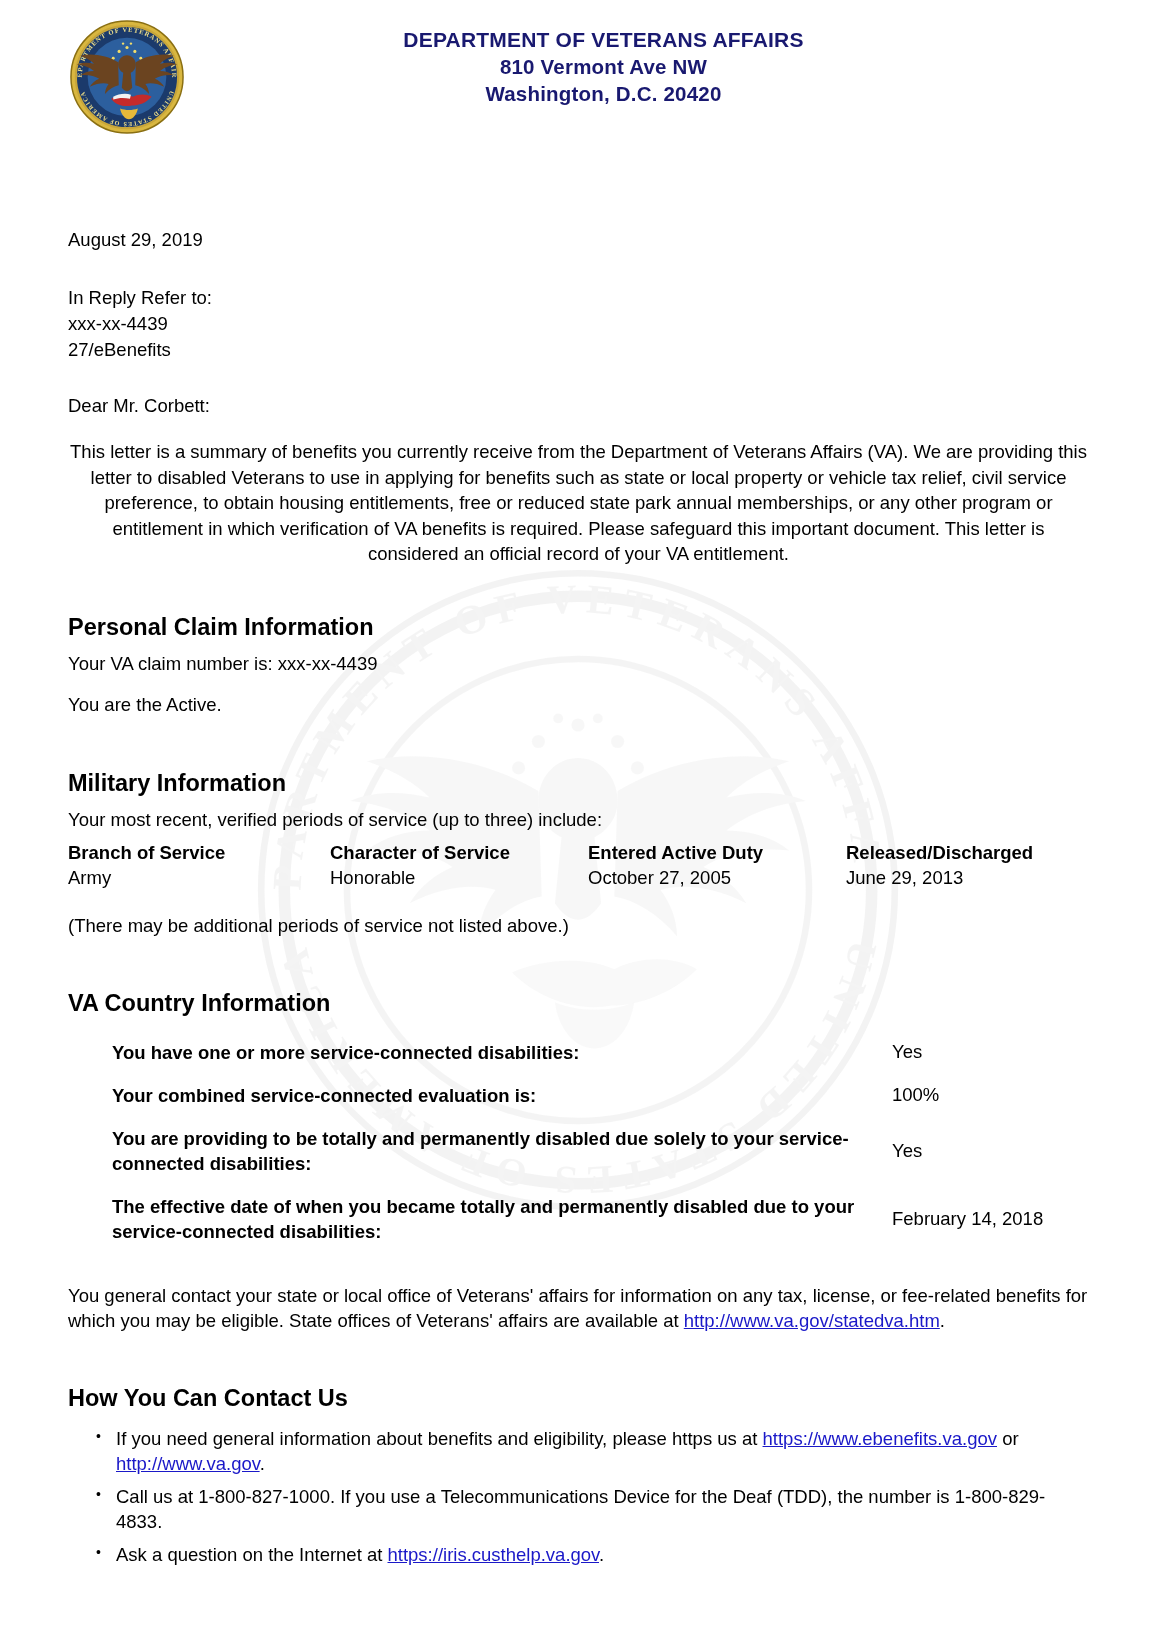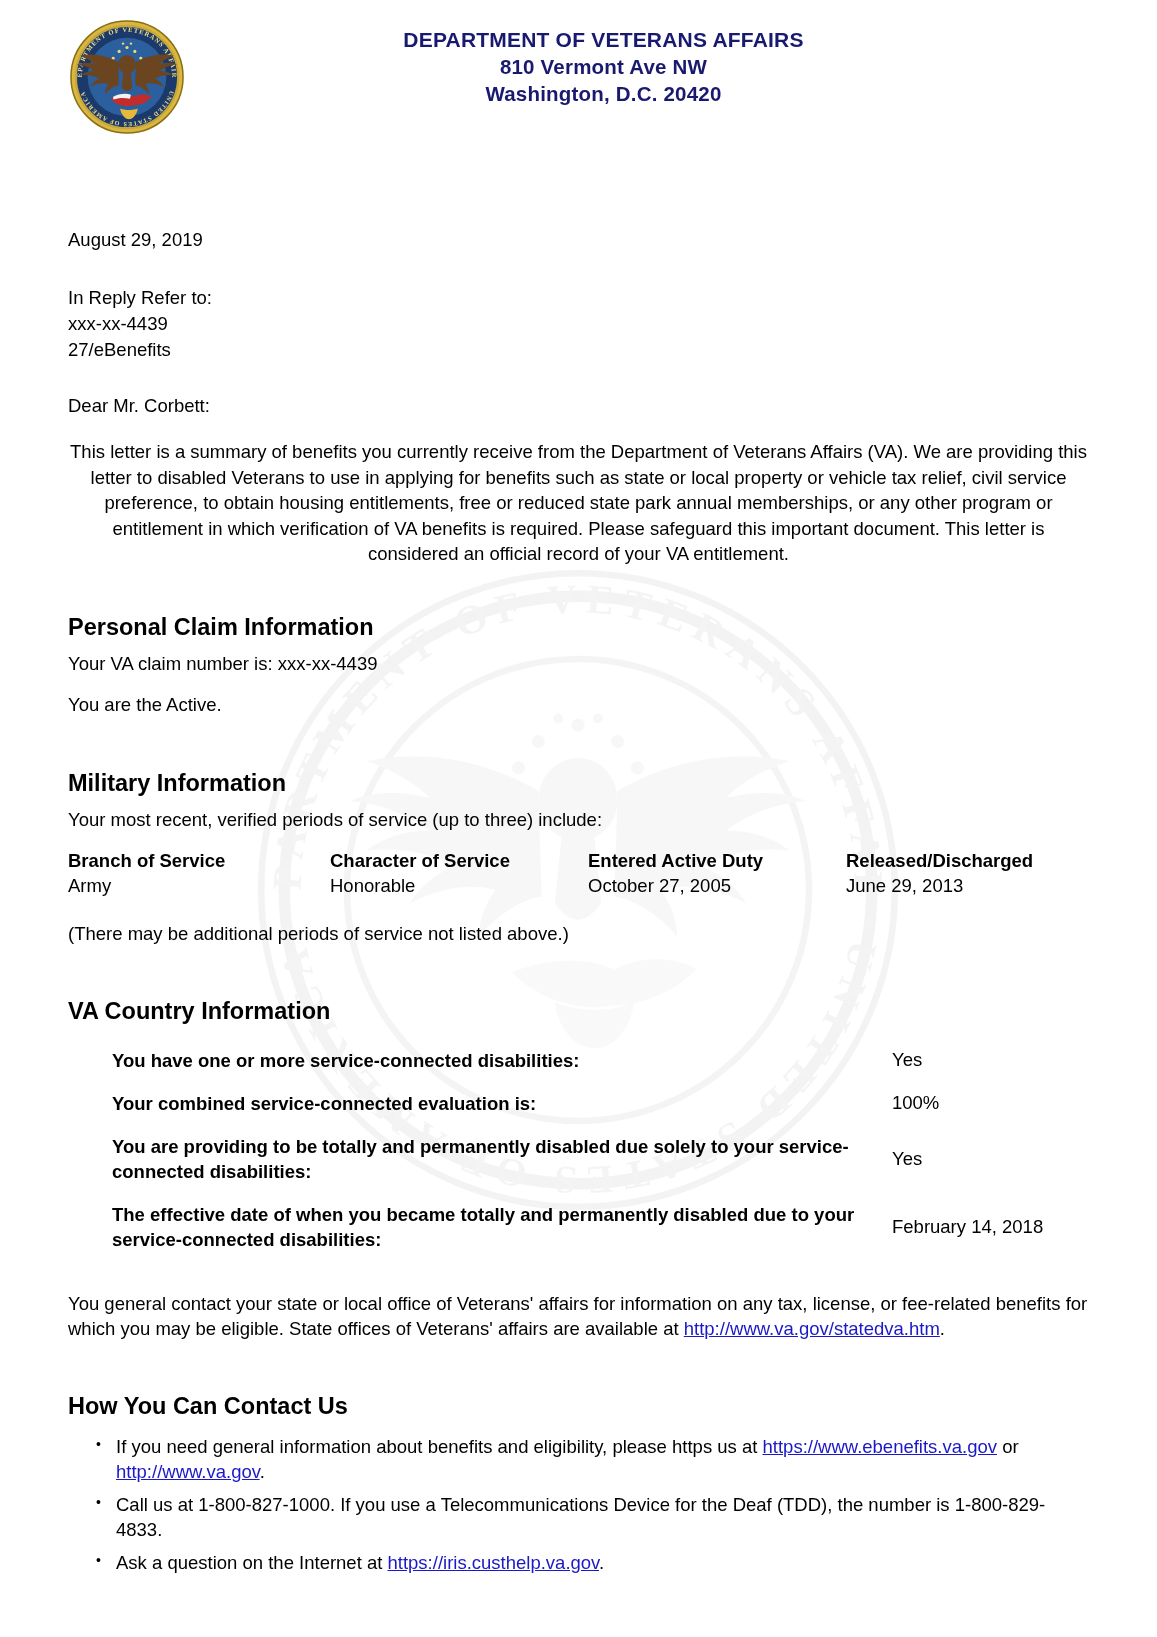--- a/index.html
+++ b/index.html
@@ -104,21 +104,21 @@
   .plain-line {
     font-size: 18.5px;
     line-height: 25px;
     margin: 9px 0 0 0;
   }
 
   
   table.mil {
     width: 100%;
     border-collapse: collapse;
-    margin-top: 18px;
+    margin-top: 10px;
     font-size: 18.5px;
   }
   table.mil th {
     text-align: left;
     font-weight: bold;
     padding: 0 0 2px 0;
     font-size: 18.5px;
   }
   table.mil td {
     text-align: left;

